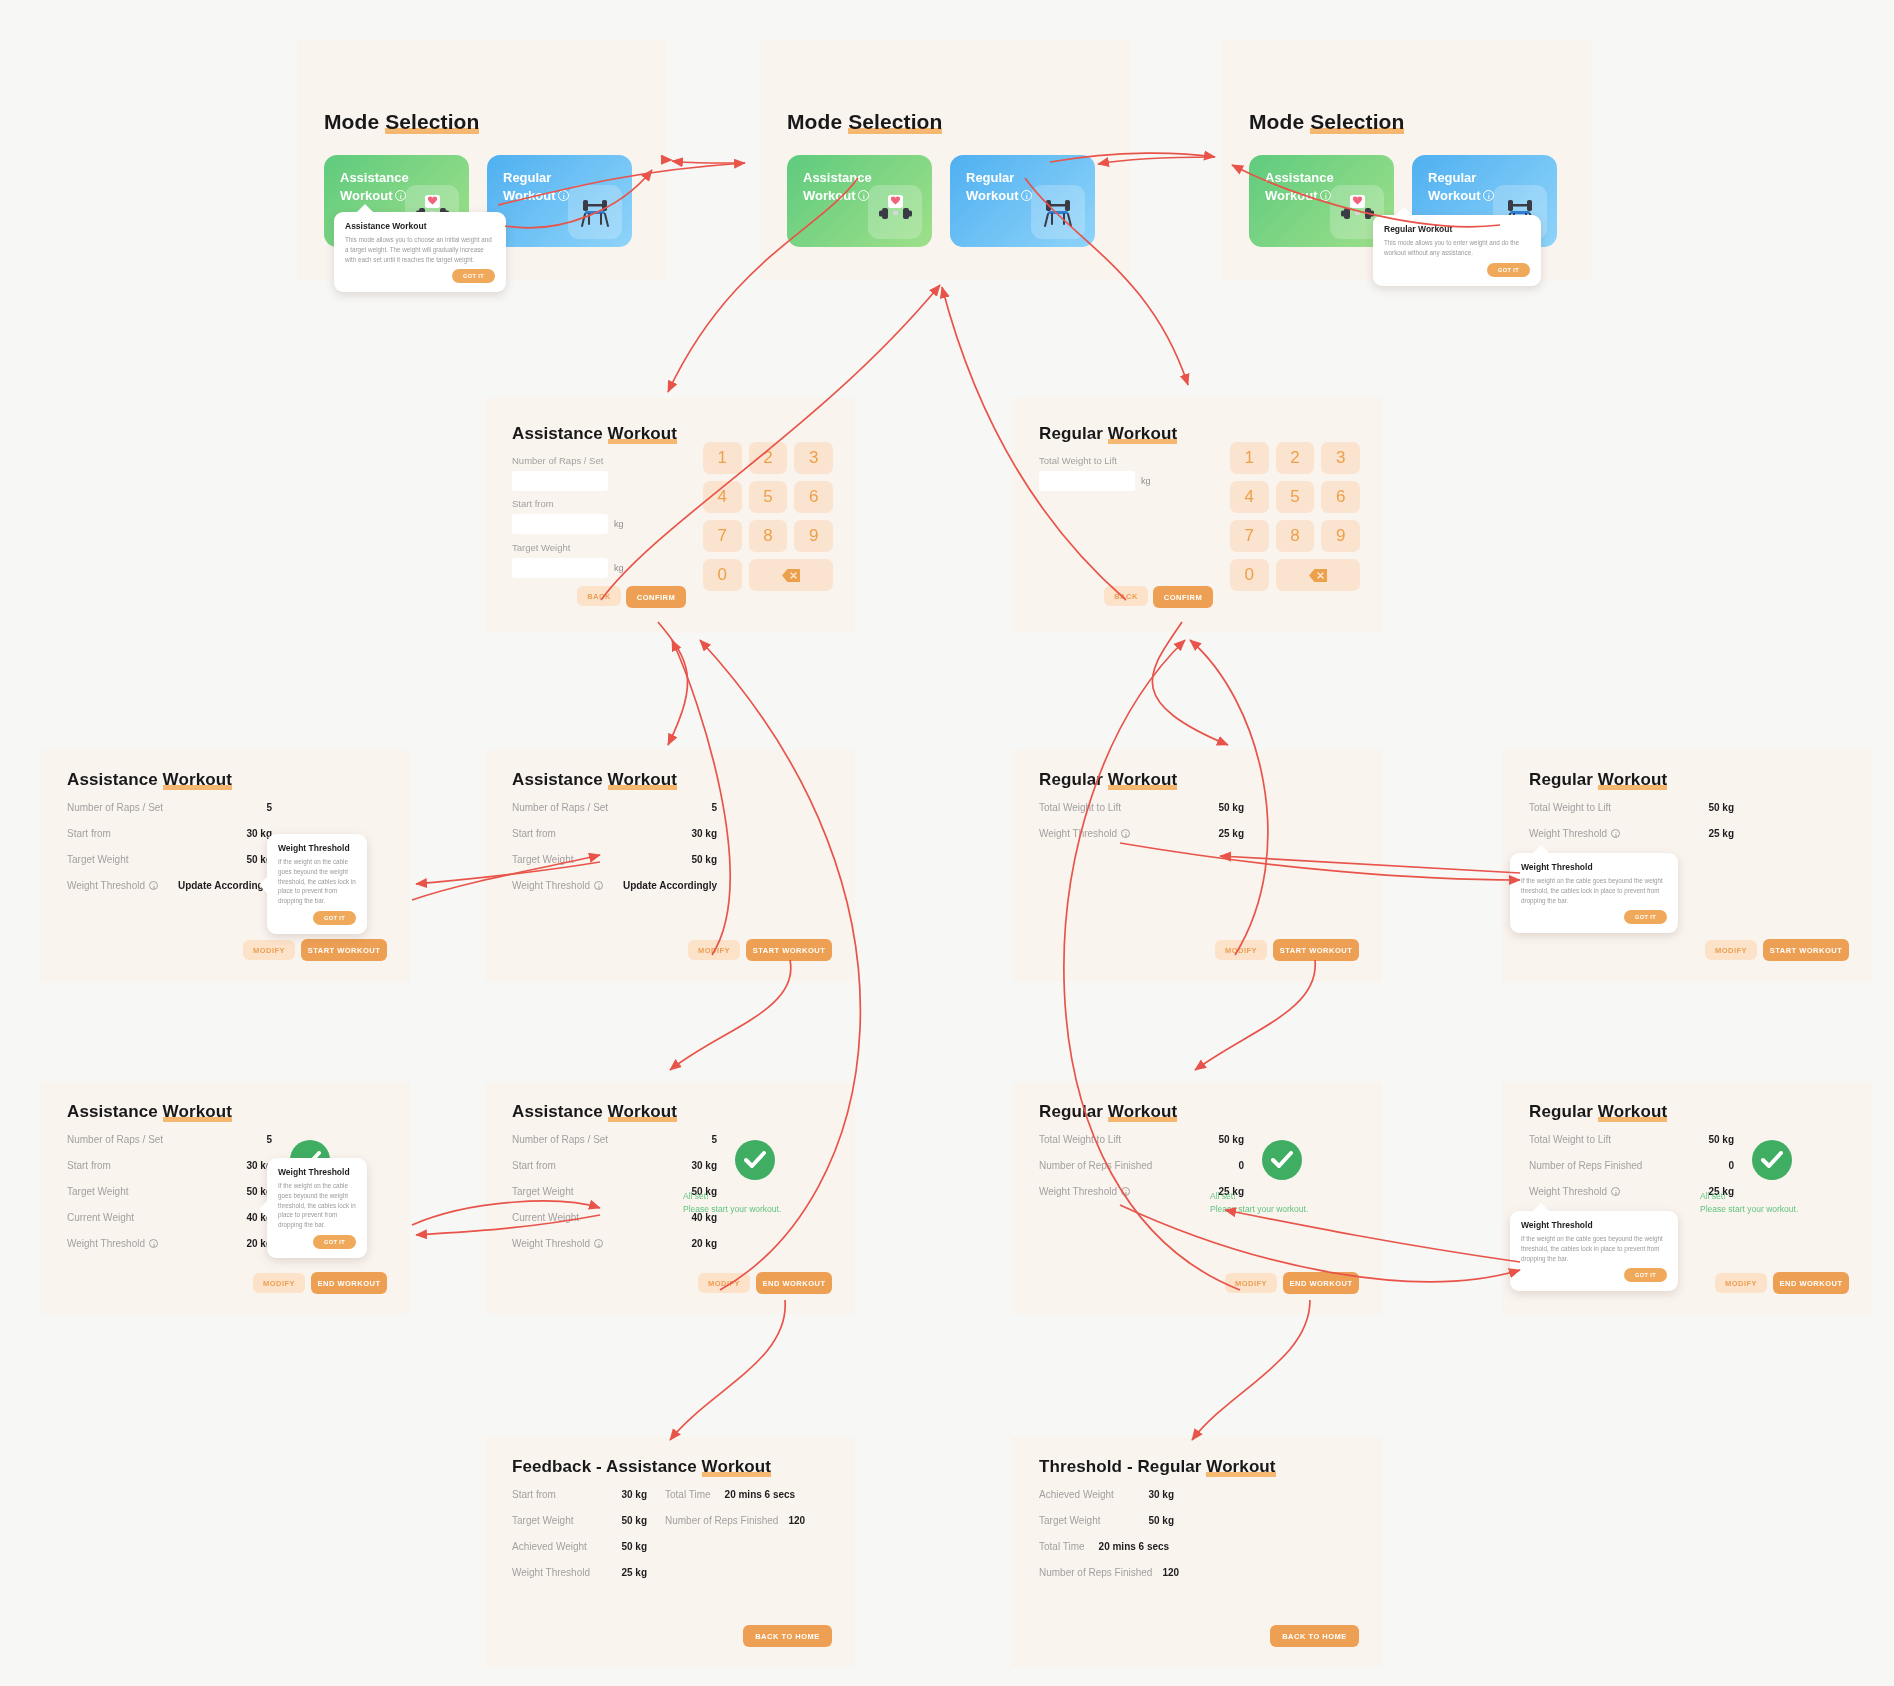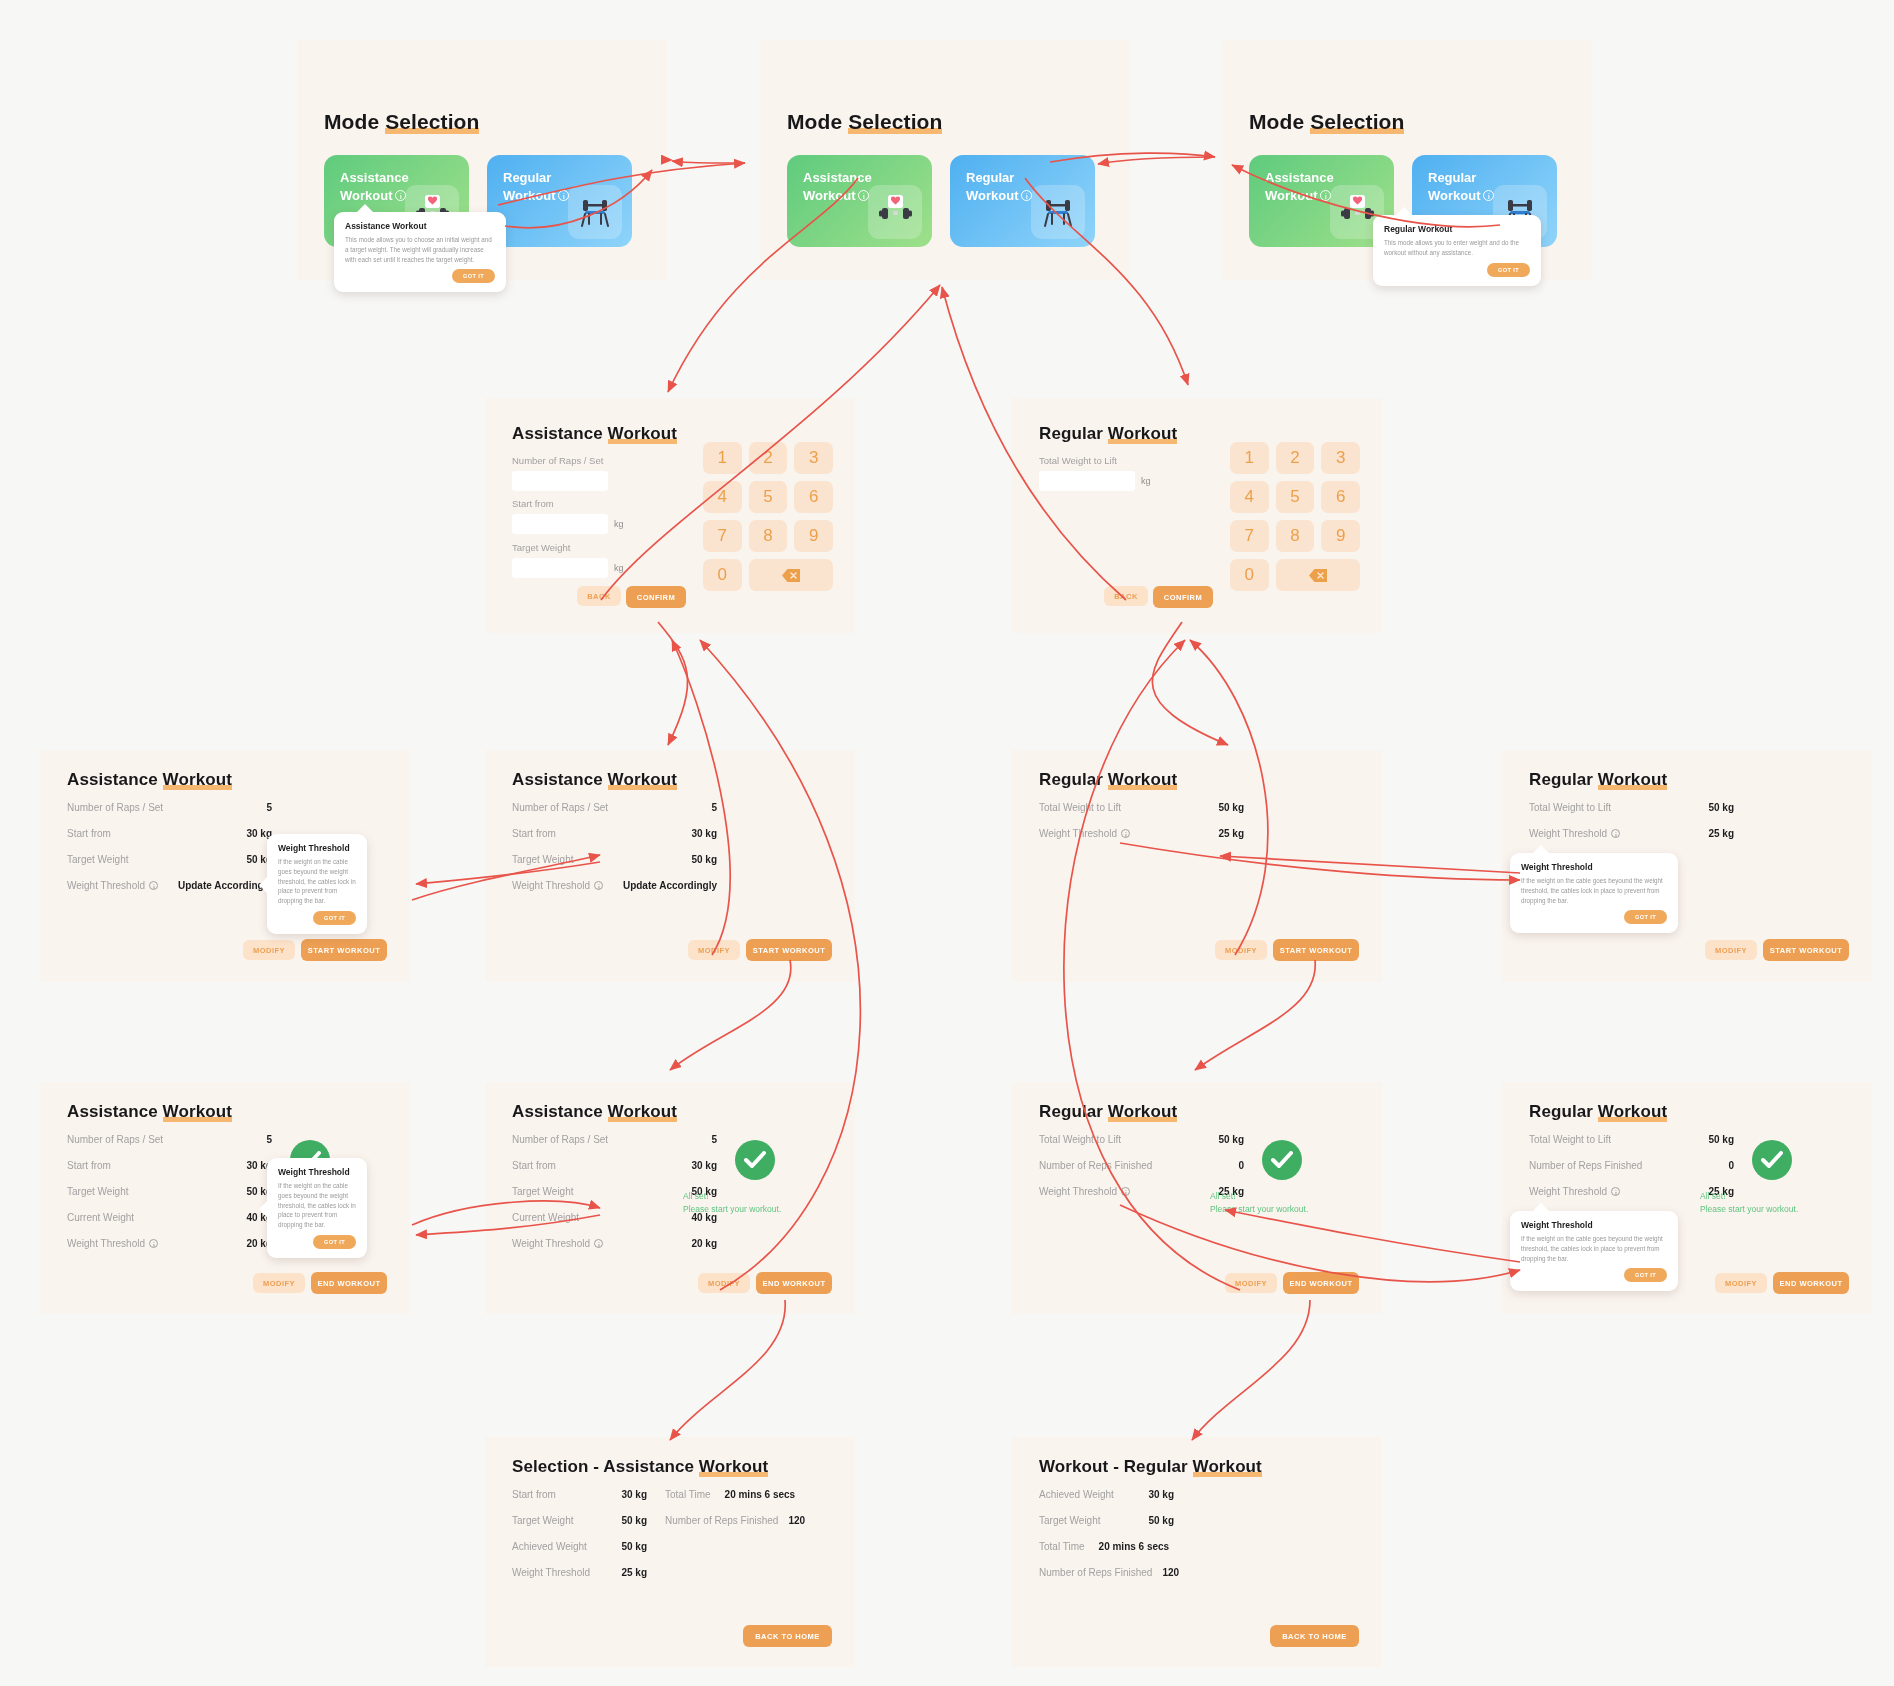--- a/index.html
+++ b/index.html
@@ -659,21 +659,21 @@
     <div class="tip arrow-up" style="left:8px;top:129px;width:168px;">
       <div class="tt">Weight Threshold</div>
       <div class="tb">If the weight on the cable goes beyound the weight threshold, the cables lock in place to prevent from dropping the bar.</div>
       <div class="gotit">GOT IT</div>
       <div style="clear:both"></div>
     </div>
   </div>
 
   <div class="panel" style="left:485px;top:1437px;width:370px;height:230px;">
     <div class="title" style="position:absolute;left:27px;top:20px;">
-      <span>Selection - Assistance </span><span class="hl">Workout</span>
+      <span>Feedback - Assistance </span><span class="hl">Workout</span>
     </div>
     <div class="srow" style="left:27px;top:52px;width:135px;justify-content:space-between;">
       <span class="skey">Start from</span>
       <span class="sval">30 kg</span>
     </div>
     <div class="srow" style="left:27px;top:78px;width:135px;justify-content:space-between;">
       <span class="skey">Target Weight</span>
       <span class="sval">50 kg</span>
     </div>
     <div class="srow" style="left:27px;top:104px;width:135px;justify-content:space-between;">
@@ -690,21 +690,21 @@
     </div>
     <div class="srow" style="left:180px;top:78px;gap:10px;">
       <span class="skey">Number of Reps Finished</span>
       <span class="sval">120</span>
     </div>
     <div class="btn solid" style="position:absolute;left:258px;bottom:20px;width:89px;height:22px;">BACK TO HOME</div>
   </div>
 
   <div class="panel" style="left:1012px;top:1437px;width:370px;height:230px;">
     <div class="title" style="position:absolute;left:27px;top:20px;">
-      <span>Workout - Regular </span><span class="hl">Workout</span>
+      <span>Threshold - Regular </span><span class="hl">Workout</span>
     </div>
     <div class="srow" style="left:27px;top:52px;width:135px;justify-content:space-between;">
       <span class="skey">Achieved Weight</span>
       <span class="sval">30 kg</span>
     </div>
     <div class="srow" style="left:27px;top:78px;width:135px;justify-content:space-between;">
       <span class="skey">Target Weight</span>
       <span class="sval">50 kg</span>
     </div>
     <div class="srow" style="left:27px;top:104px;gap:14px;">

